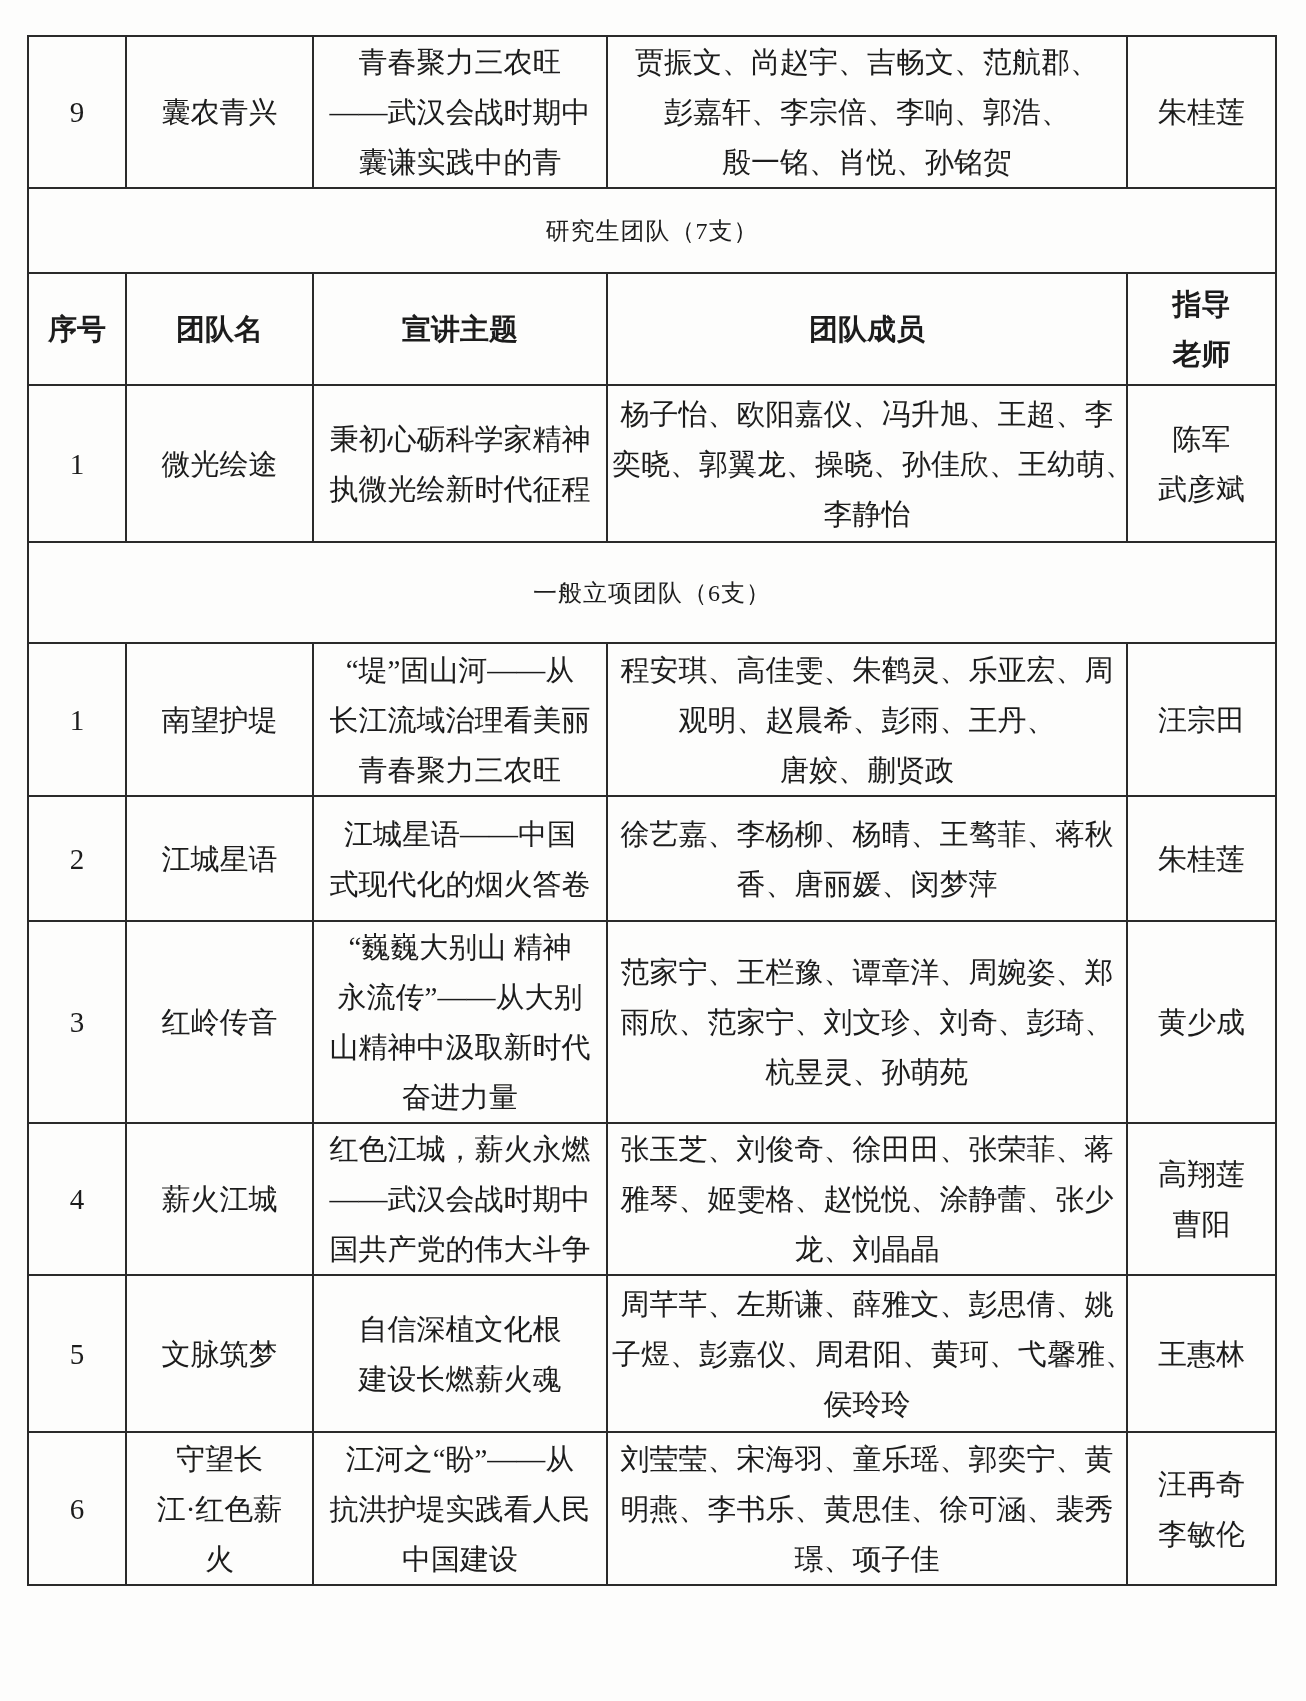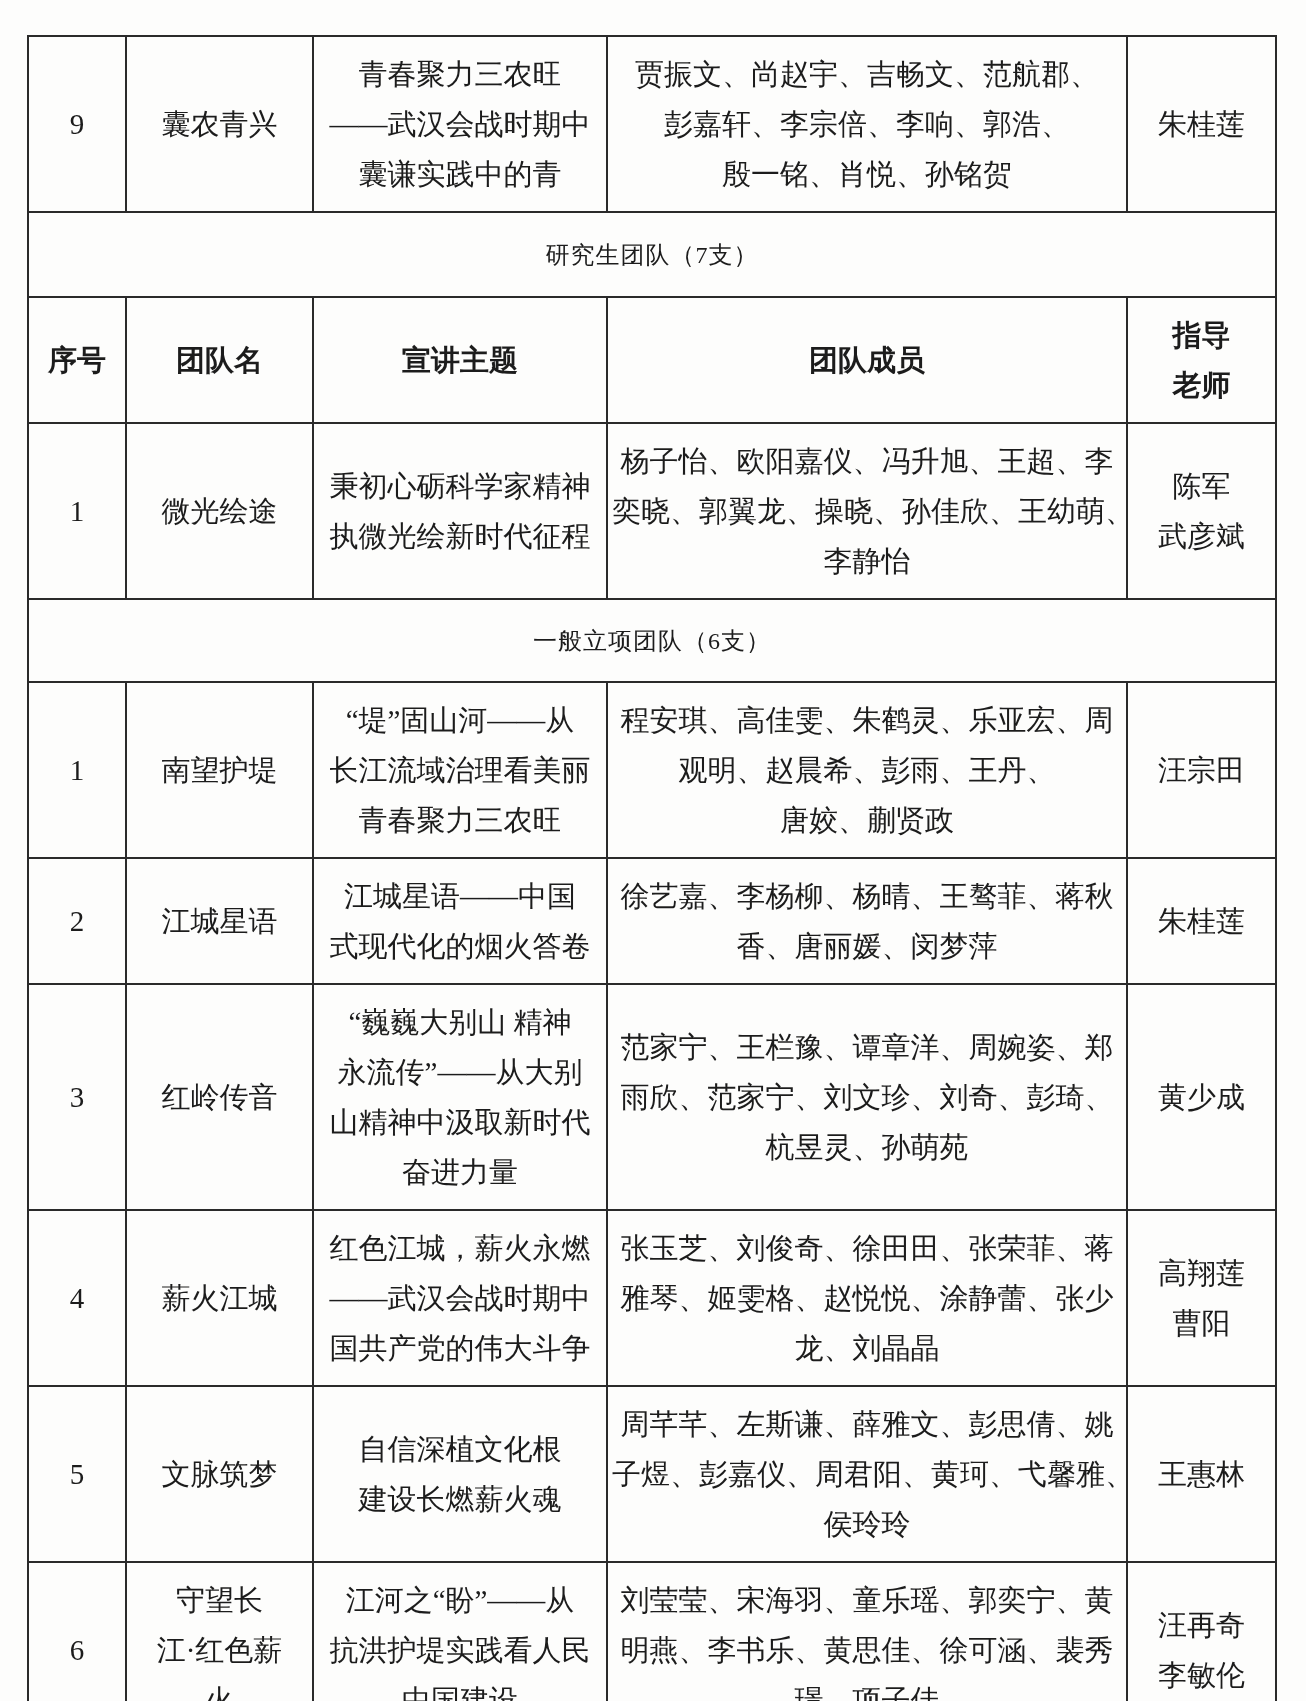--- a/index.html
+++ b/index.html
@@ -11,21 +11,21 @@
     position:relative; width:1306px; height:1701px;
     background:#fdfdfc; overflow:hidden;
   }
   table.teams {
     position:absolute; left:27px; top:35px; width:1248px;
     border-collapse:collapse; table-layout:fixed;
     color:#1c1c1c;
   }
   table.teams td {
     border:2px solid #2a2a2a;
-    padding:12px 4px;
+    padding:0 4px;
     text-align:center; vertical-align:middle;
     font-size:29px; line-height:50px;
     overflow:hidden;
   }
   tr.section-row td { font-size:24px; letter-spacing:1px; }
   tr.header-row td { font-weight:bold; font-size:29px; }
   td.no-cell { font-size:30px; }
   .cell-line { white-space:nowrap; }
 </style>
 </head>
@@ -63,21 +63,21 @@
             <div class="cell-line">朱桂莲</div>
           </td>
     </tr>
 
     <tr class="section-row" style="height:85px">
       <td colspan="5">
             <div class="cell-line">研究生团队（7支）</div>
           </td>
     </tr>
 
-    <tr class="header-row" style="height:125px">
+    <tr class="header-row" style="height:112px">
       <td>
             <div class="cell-line">序号</div>
           </td>
       <td>
             <div class="cell-line">团队名</div>
           </td>
       <td>
             <div class="cell-line">宣讲主题</div>
           </td>
       <td>
@@ -105,21 +105,21 @@
         <div class="cell-line">杨子怡、欧阳嘉仪、冯升旭、王超、李</div>
         <div class="cell-line">奕晓、郭翼龙、操晓、孙佳欣、王幼萌、</div>
         <div class="cell-line">李静怡</div>
       </td>
       <td>
         <div class="cell-line">陈军</div>
         <div class="cell-line">武彦斌</div>
       </td>
     </tr>
 
-    <tr class="section-row" style="height:83px">
+    <tr class="section-row" style="height:101px">
       <td colspan="5">
             <div class="cell-line">一般立项团队（6支）</div>
           </td>
     </tr>
 
     <tr class="data-row" style="height:153px">
       <td class="no-cell">
             <div class="cell-line">1</div>
           </td>
       <td>

